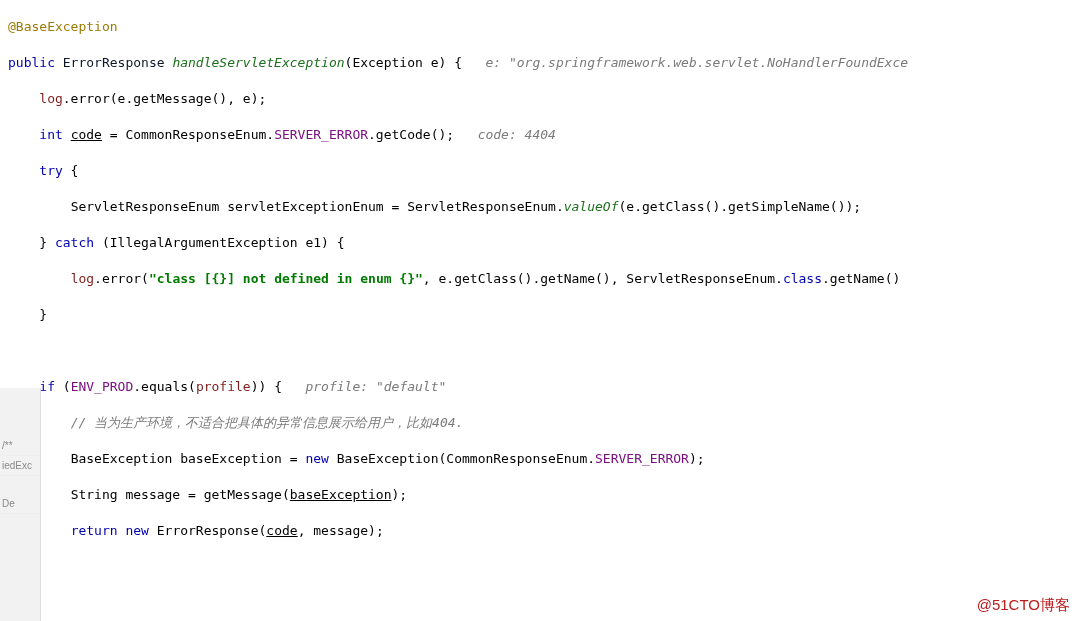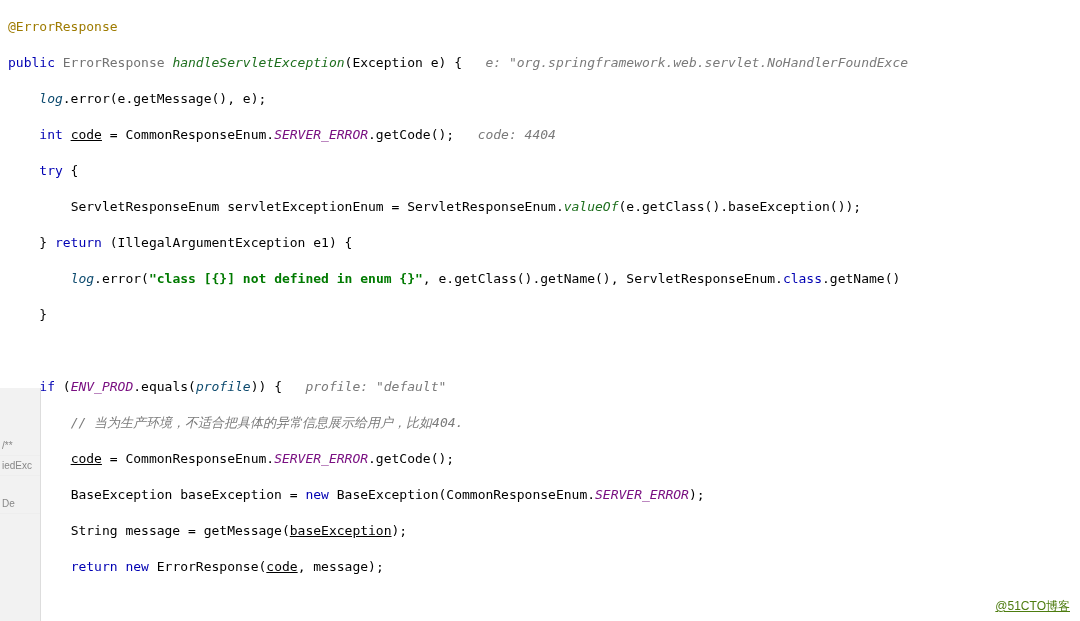--- a/index.html
+++ b/index.html
@@ -14,63 +14,61 @@
   .editor {
     padding: 0 0 0 8px;
     line-height: 18px;
     white-space: pre;
     overflow: hidden;
   }
   .editor .line { white-space: pre; height: 18px; }
   .anno { color: #9e7b00; }
   .kw { color: #0000b3; font-weight: normal; }
   .type { color: #1e6f1e; font-style: italic; }
-  .type2 { color: #737373; }
+  .type2 { color: #0f172a; }
   .str { color: #007a00; font-weight: bold; }
-  .const { color: #7a1082; font-style: italic; }
+  .const { color: #7a1082; }
   .comment { color: #7a7a7a; font-style: italic; }
-  .field { color: #0c4a6e; font-style: italic; }
+  .field { color: #7f1d1d; }
   .underline { text-decoration: underline; }
   .watermark {
     position: absolute;
     right: 10px;
     bottom: 6px;
-    color: #4d7c0f;
-    font-size: 12px;
+    color: #b91c1c;
+    font-size: 15px;
     font-family: sans-serif;
-    text-decoration: underline;
   }
   .left-strip {
     position: absolute;
     left: 0; top: 388px; bottom: 0; width: 40px;
     background: #f2f2f2;
     border-right: 1px solid #ddd;
     font-family: sans-serif;
     font-size: 10px;
     color: #888;
   }
   .left-strip .itm { padding: 4px 2px; border-bottom: 1px solid #eee; }
 </style>
 </head>
 <body>
 
 <div class="editor">
-<div class="line"><span class="anno">@ErrorResponse</span></div>
+<div class="line"><span class="anno">@BaseException</span></div>
 <div class="line"><span class="kw">public</span> <span class="type2">ErrorResponse</span> <span class="type">handleServletException</span><span>(Exception e) {</span>   <span class="comment">e: "org.springframework.web.servlet.NoHandlerFoundExce</span></div>
 <div class="line">    <span class="field">log</span><span>.error(e.getMessage(), e);</span></div>
 <div class="line">    <span class="kw">int</span> <span class="underline">code</span><span> = CommonResponseEnum.</span><span class="const">SERVER_ERROR</span><span>.getCode();</span>   <span class="comment">code: 4404</span></div>
 <div class="line">    <span class="kw">try</span><span> {</span></div>
-<div class="line">        <span>ServletResponseEnum servletExceptionEnum = ServletResponseEnum.</span><span class="type">valueOf</span><span>(e.getClass().baseException());</span></div>
-<div class="line">    <span>} </span><span class="kw">return</span><span> (IllegalArgumentException e1) {</span></div>
+<div class="line">        <span>ServletResponseEnum servletExceptionEnum = ServletResponseEnum.</span><span class="type">valueOf</span><span>(e.getClass().getSimpleName());</span></div>
+<div class="line">    <span>} </span><span class="kw">catch</span><span> (IllegalArgumentException e1) {</span></div>
 <div class="line">        <span class="field">log</span><span>.error(</span><span class="str">"class [{}] not defined in enum {}"</span><span>, e.getClass().getName(), ServletResponseEnum.</span><span class="kw">class</span><span>.getName()</span></div>
 <div class="line">    <span>}</span></div>
 <div class="line"> </div>
 <div class="line">    <span class="kw">if</span><span> (</span><span class="const">ENV_PROD</span><span>.equals(</span><span class="field">profile</span><span>)) {</span>   <span class="comment">profile: "default"</span></div>
 <div class="line">        <span class="comment">// 当为生产环境，不适合把具体的异常信息展示给用户，比如404.</span></div>
-<div class="line">        <span class="underline">code</span><span> = CommonResponseEnum.</span><span class="const">SERVER_ERROR</span><span>.getCode();</span></div>
 <div class="line">        <span>BaseException baseException = </span><span class="kw">new</span><span> BaseException(CommonResponseEnum.</span><span class="const">SERVER_ERROR</span><span>);</span></div>
 <div class="line">        <span>String message = getMessage(</span><span class="underline">baseException</span><span>);</span></div>
 <div class="line">        <span class="kw">return new</span><span> ErrorResponse(</span><span class="underline">code</span><span>, message);</span></div>
 
 
 
 
 </div>
 
 <div class="left-strip">

